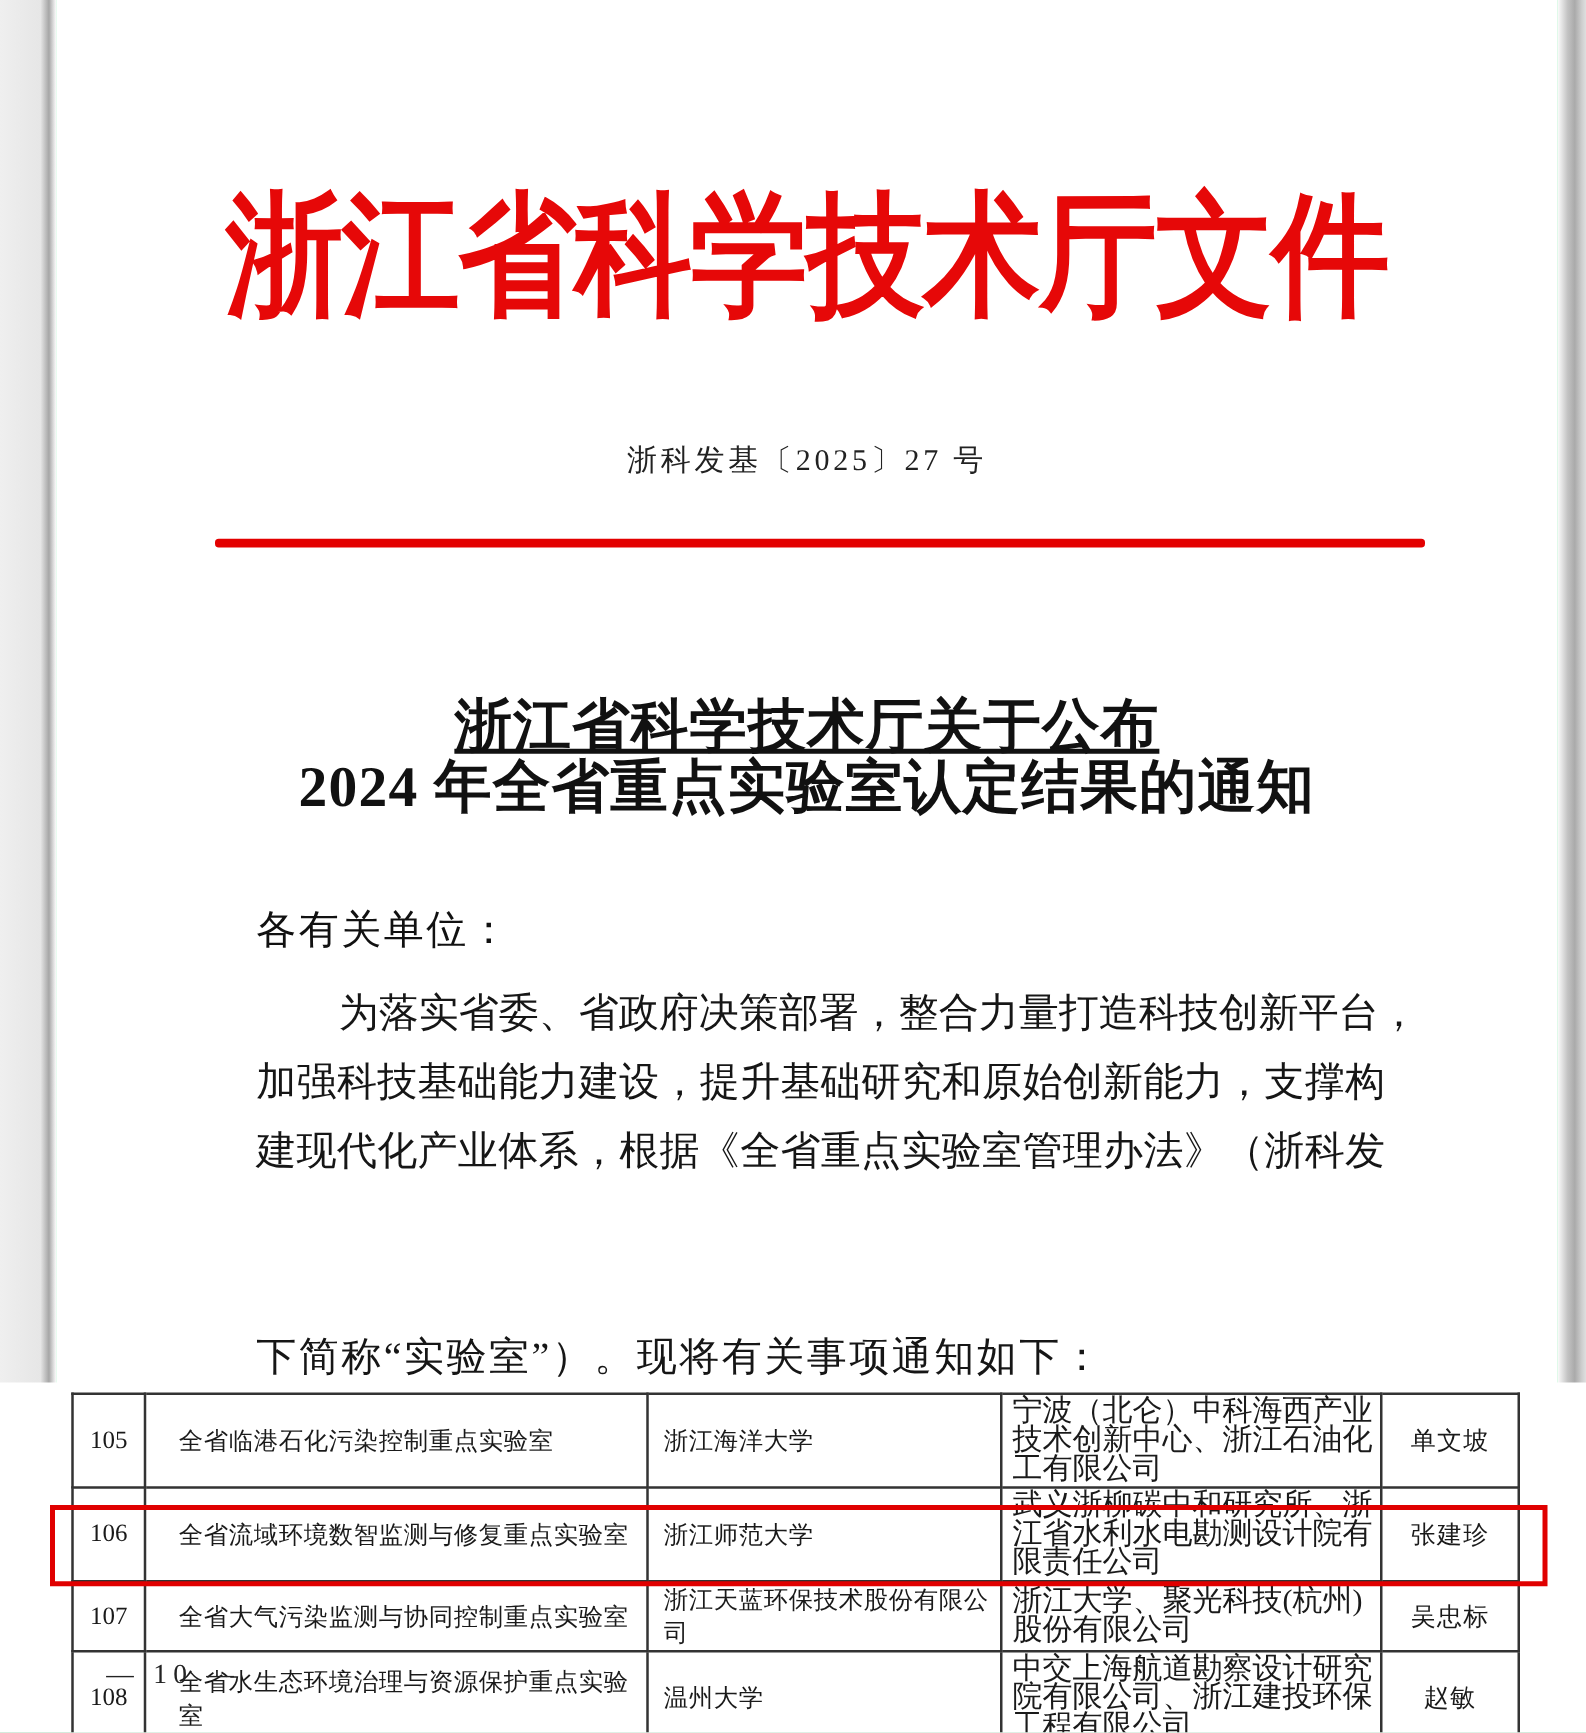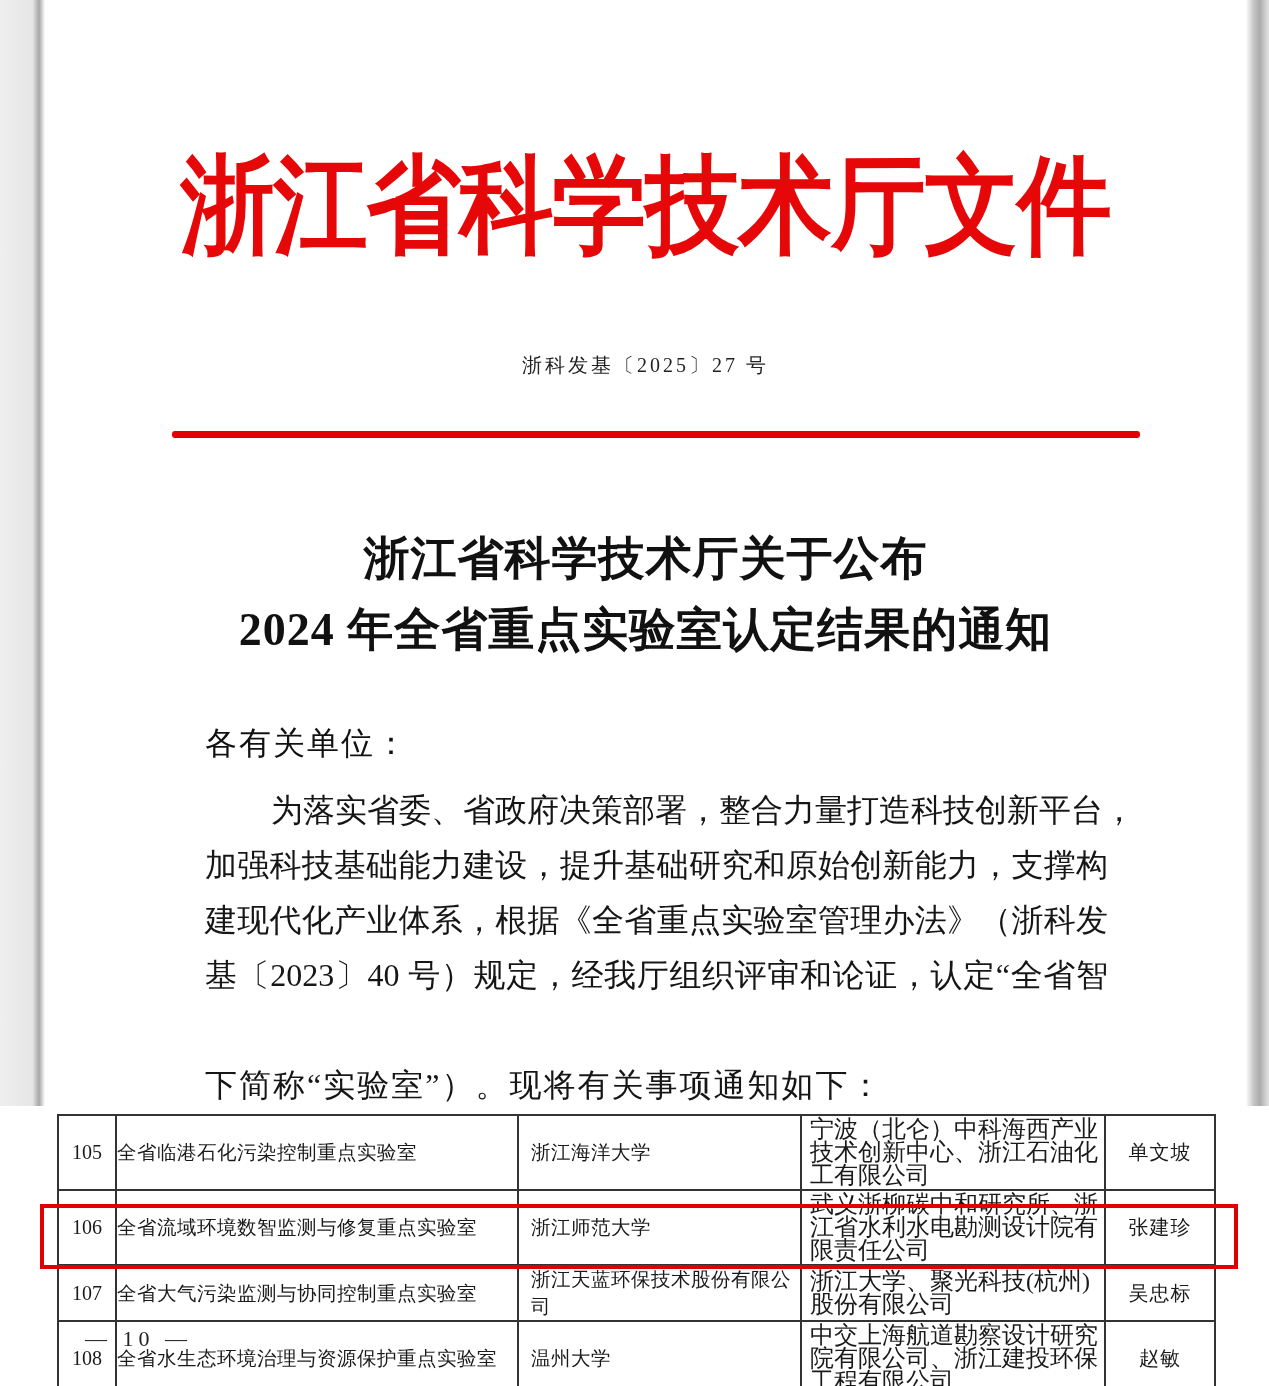--- a/index.html
+++ b/index.html
@@ -35,32 +35,32 @@
   .main-title {
     position: absolute; left: 45px; top: 136px; width: 1201px;
     text-align: center;
     font-size: 94px; font-weight: bold; color: #e60808;
     letter-spacing: -1px; white-space: nowrap;
     line-height: 1.3;
     transform: scaleY(1.14); transform-origin: top center;
   }
   .doc-number {
     position: absolute; left: 45px; top: 352px; width: 1201px;
-    text-align: center; font-size: 20px; color: #222222; letter-spacing: 3px;
+    text-align: center; font-size: 24px; color: #222222; letter-spacing: 3px;
   }
   .red-line {
     position: absolute; left: 172px; top: 431px; width: 968px; height: 7px;
     background: #e30000; border-radius: 3px;
   }
   .notice-title {
     position: absolute; left: 45px; width: 1201px;
     text-align: center; font-size: 46px; font-weight: bold; color: #111111;
     letter-spacing: 1px; white-space: nowrap;
   }
-  .notice-title.line1 { top: 528px; }
+  .notice-title.line1 { top: 550px; text-decoration: underline; }
   .notice-title.line2 { top: 599px; }
   .salutation {
     position: absolute; left: 205px; top: 722px;
     font-size: 32px; color: #111111; letter-spacing: 2px;
   }
   .bline {
     position: absolute; left: 205px; width: 903px;
     font-size: 32px; color: #161616;
     text-align: justify; text-align-last: justify;
     white-space: nowrap;
@@ -74,21 +74,21 @@
     position: absolute; left: 57px; top: 1114px;
     border-collapse: collapse; table-layout: fixed; background: #ffffff;
   }
   .lab-table td {
     border: 2px solid #333333;
     vertical-align: middle;
     color: #1a1a1a;
     overflow: hidden;
   }
   td.c-no   { text-align: center; font-size: 20px; }
-  td.c-lab  { font-size: 19.5px; letter-spacing: 0.5px; }
+  td.c-lab  { padding-left: 26px; font-size: 19.5px; letter-spacing: 0.5px; }
   td.c-inst { padding-left: 12px; font-size: 19.5px; letter-spacing: 0.5px; }
   td.c-part { padding: 2px 4px 2px 8px; font-size: 24px; line-height: 23px; word-break: break-all; }
   td.c-lead { text-align: center; font-size: 20px; letter-spacing: 1px; }
   tr.r0 { height: 52px; margin-left: 33px; } tr.r1 { height: 46px; }
   tr.r2 { height: 54px; } tr.r3 { height: 48px; }
 
   .highlight-box {
     position: absolute; left: 40px; top: 1204px;
     width: 1198px; height: 65px;
     border: 4px solid #e00000;
@@ -117,21 +117,20 @@
   <div class="red-line"></div>
 
   <div class="notice-title line1">浙江省科学技术厅关于公布</div>
   <div class="notice-title line2">2024 年全省重点实验室认定结果的通知</div>
 
   <div class="salutation">各有关单位：</div>
 
   <div class="bline b1">加强科技基础能力建设，提升基础研究和原始创新能力，支撑构</div>
   <div class="bline first b0">为落实省委、省政府决策部署，整合力量打造科技创新平台，</div>
   <div class="bline b2">建现代化产业体系，根据《全省重点实验室管理办法》（浙科发</div>
-  <div class="bline b3">基〔2023〕40 号）规定，经我厅组织评审和论证，认定“全省智</div>
   <div class="bline last b5">下简称“实验室”）。现将有关事项通知如下：</div>
 
   <table class="lab-table">
     <colgroup>
       <col style="width:58px">
         <col style="width:402px">
         <col style="width:283px">
       <col style="width:304px">
         <col style="width:110px">
     </colgroup>

